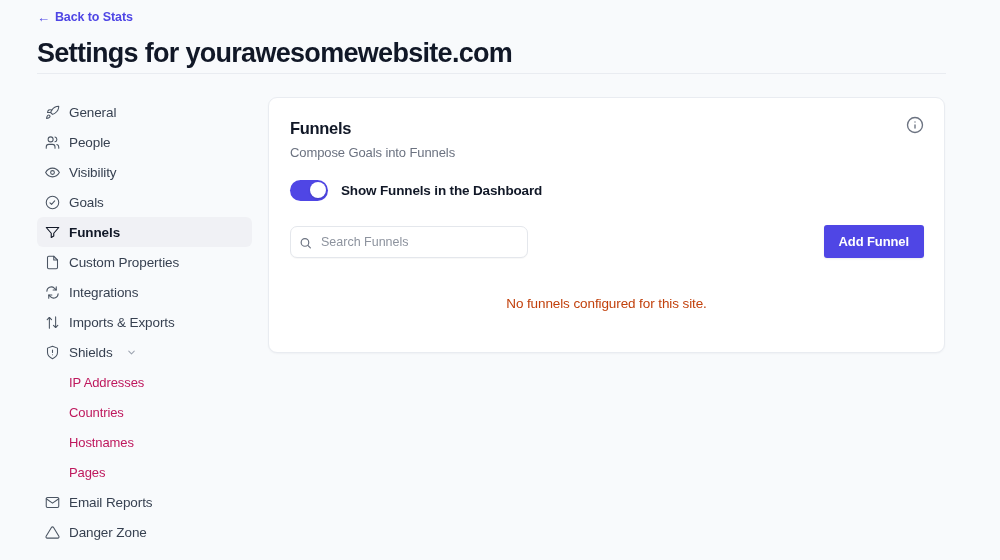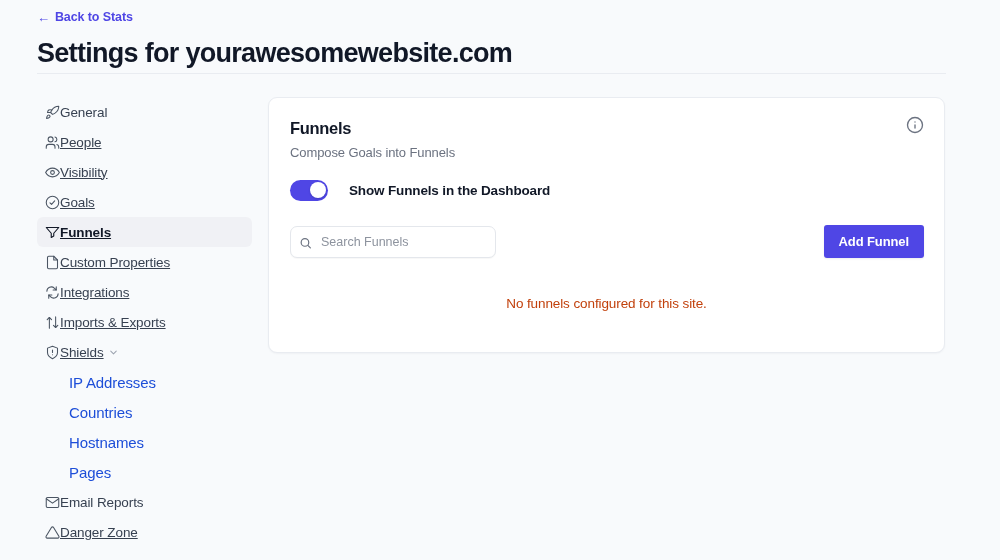--- a/index.html
+++ b/index.html
@@ -74,30 +74,31 @@
   
   .sidebar {
     position: absolute;
     left: 37px;
     top: 0;
     width: 215px;
   }
   .nav-item {
     display: flex;
     align-items: center;
+    gap: 9px;
     height: 30px;
     padding: 0 10px 0 8px;
     border-radius: 6px;
     font-size: 13.5px;
     color: #374151;
     cursor: pointer;
     white-space: nowrap;
     letter-spacing: -0.1px;
   }
-  .nav-item + .nav-item { margin-top: 0px; text-decoration: underline; }
+  .nav-item + .nav-item { margin-top: 0px; }
   .nav-item .ico {
     width: 15px; height: 15px;
     display: inline-flex;
     align-items: center;
     justify-content: center;
     flex: 0 0 15px;
     color: #4b5563;
   }
   .nav-item .ico svg { display: block; }
   .nav-item.active {
@@ -109,22 +110,22 @@
   .nav-item .chev {
     margin-left: 4px;
     display: inline-flex;
     color: #9ca3af;
   }
   .nav-sub {
     display: flex;
     align-items: center;
     height: 30px;
     padding-left: 32px;
-    font-size: 15px;
-    color: #1d4ed8;
+    font-size: 13px;
+    color: #be185d;
     cursor: pointer;
     border-radius: 6px;
     letter-spacing: -0.1px;
   }
 
   
   .panel {
     position: absolute;
     left: 268px;
     top: 0;
@@ -157,21 +158,21 @@
     height: 18px;
     color: #6b7280;
     cursor: pointer;
   }
   .info-btn svg { display: block; }
 
   
   .toggle-row {
     display: flex;
     align-items: center;
-    gap: 21px;
+    gap: 13px;
     margin-top: 20px;
   }
   .toggle {
     position: relative;
     width: 38px;
     height: 21px;
     border-radius: 999px;
     background: #4f46e5;
     cursor: pointer;
     flex: 0 0 38px;
@@ -198,21 +199,21 @@
     position: absolute;
     left: 21px;
     right: 20px;
     top: 127px;
     display: flex;
     align-items: center;
     justify-content: space-between;
   }
   .search-wrap {
     position: relative;
-    width: 206px;
+    width: 238px;
     height: 32px;
   }
   .search-input {
     width: 100%;
     height: 32px;
     border: 1px solid #e4e7ec;
     border-radius: 7px;
     background: #ffffff;
     padding: 0 10px 0 30px;
     font-size: 12.5px;

